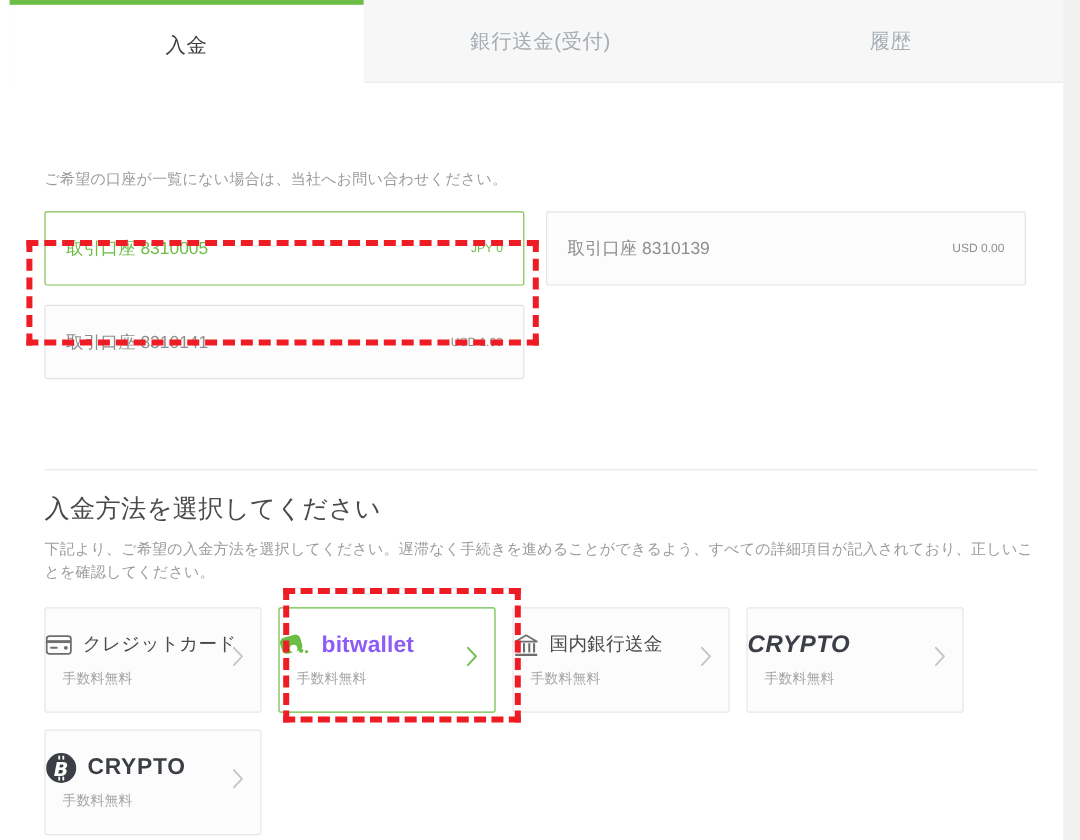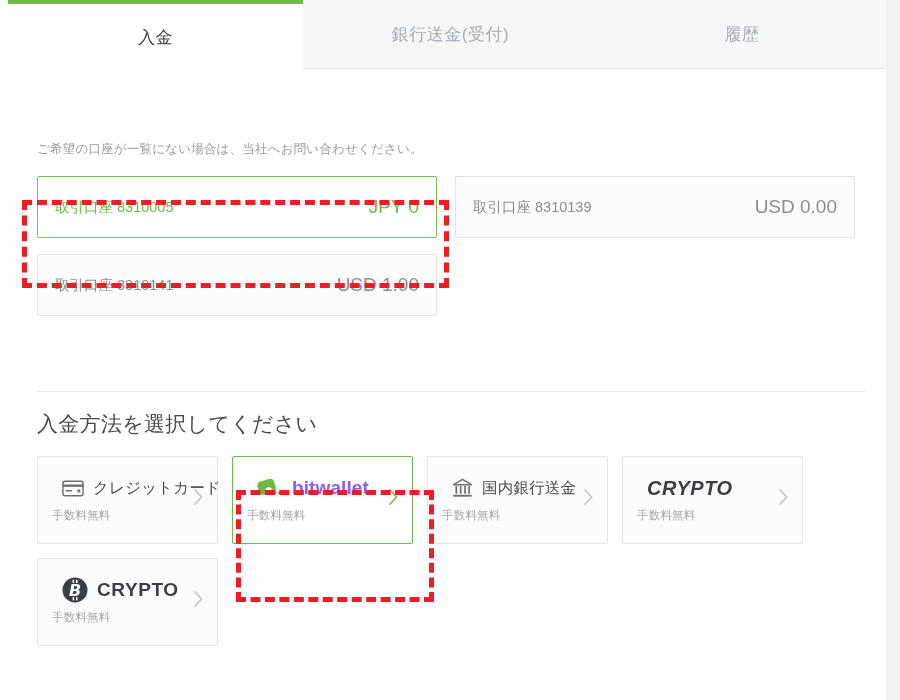--- a/index.html
+++ b/index.html
@@ -131,21 +131,21 @@
     padding: 0 17px;
     font-size: 14.5px;
     color: #8d8d8d;
     cursor: pointer;
   }
   .account-card.selected {
     border: 1px solid #7cc24f;
     background: #ffffff;
     color: #6bbd45;
   }
-  .account-card .acct-balance { font-size: 19px; }
+  .account-card .acct-balance { font-size: 10px; }
 
   .divider {
     position: absolute;
     left: 29px;
     top: 322px;
     width: 828px;
     height: 1px;
     background: #e8e8e8;
   }
 
@@ -165,21 +165,21 @@
     width: 831px;
   }
   .method-card {
     width: 181px;
     height: 88px;
     box-sizing: border-box;
     border: 1px solid #e6e6e6;
     border-radius: 2px;
     background: #fcfcfc;
     position: relative;
-    padding: 17px 14px 0 24px;
+    padding: 17px 14px 0 0;
     cursor: pointer;
   }
   .method-card.highlight {
     border: 1px solid #6bbd45;
     background: #ffffff;
   }
   .method-head {
     display: flex;
     align-items: center;
     gap: 9px;
@@ -288,20 +288,21 @@
           <span class="acct-balance">USD 1.00</span>
         </div>
 
       </div>
     </div>
 
     <div class="divider"></div>
 
     <div id="methods-section">
       <h2 class="section-title">入金方法を選択してください</h2>
+      <p class="section-sub">下記より、ご希望の入金方法を選択してください。遅滞なく手続きを進めることができるよう、すべての詳細項目が記入されており、正しいことを確認してください。</p>
 
       <div class="method-grid">
 
         <div class="method-card">
           <div class="method-head">
             <span class="icon icon-card">
               <svg viewBox="0 0 24 18" width="22" height="17" aria-hidden="true">
                 <rect x="1" y="1" width="22" height="16" rx="2.5" fill="none" stroke="#6e6e6e" stroke-width="1.6"></rect>
                 <rect x="1" y="4.6" width="22" height="2.6" fill="#6e6e6e"></rect>
                 <rect x="4" y="10.5" width="7" height="1.8" rx="0.9" fill="#6e6e6e"></rect>

